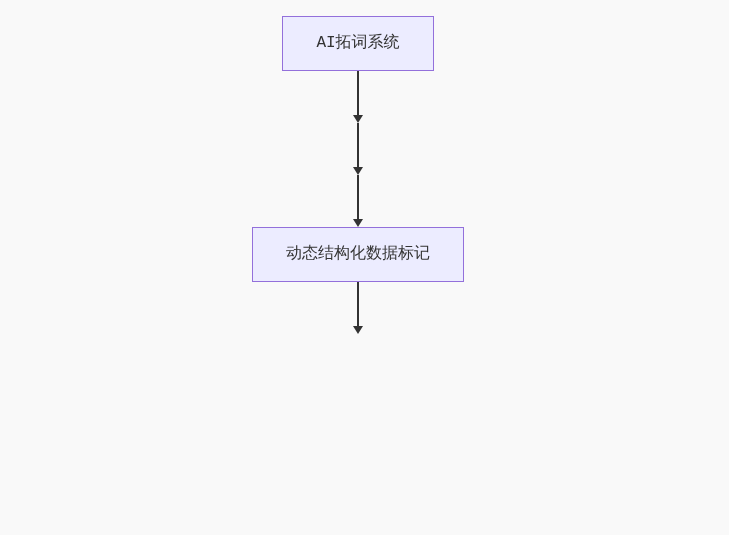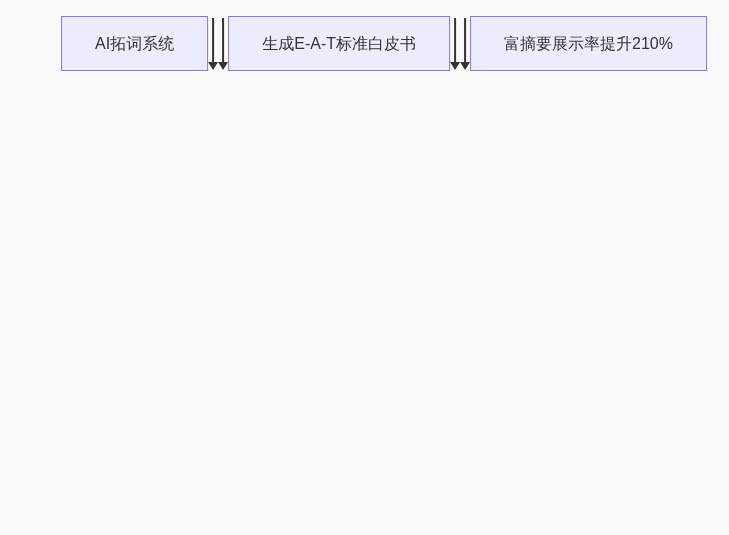--- a/index.html
+++ b/index.html
@@ -9,26 +9,27 @@
   body {
     width: 729px;
     height: 535px;
     position: relative;
     overflow: hidden;
     background: var(--bg, #f9f9f9);
     font-family: "Liberation Sans", sans-serif;
   }
   .flowchart {
     position: absolute;
-    left: 384px;
+    left: 358px;
     top: 16px;
     transform: translateX(-50%);
     display: flex;
-    flex-direction: row;
+    flex-direction: column;
     align-items: center;
+    font-family: Liberation Mono, monospace;
   }
   .node {
     box-sizing: border-box;
     min-height: 55px;
     display: flex;
     align-items: center;
     justify-content: center;
     padding: 0 33px;
     background: var(--node-fill, #ECECFF);
     border: 1px solid var(--node-border, #9370DB);
@@ -64,27 +65,24 @@
       <span>AI拓词系统</span>
     </div>
     <div class="edge">
       <div class="edge-line"></div>
       <div class="edge-head"></div>
     </div>
     <div class="edge">
       <div class="edge-line"></div>
       <div class="edge-head"></div>
     </div>
+    <div class="edge">
+      <div class="edge-line"></div>
+      <div class="edge-head"></div>
+    </div>
     <div class="node">
-      <span>生成E-A-T标准白皮书</span>
+      <span>动态结构化数据标记</span>
     </div>
     <div class="edge">
       <div class="edge-line"></div>
       <div class="edge-head"></div>
     </div>
-    <div class="edge">
-      <div class="edge-line"></div>
-      <div class="edge-head"></div>
-    </div>
-    <div class="node">
-      <span>富摘要展示率提升210%</span>
-    </div>
   </div>
 
 </body></html>

